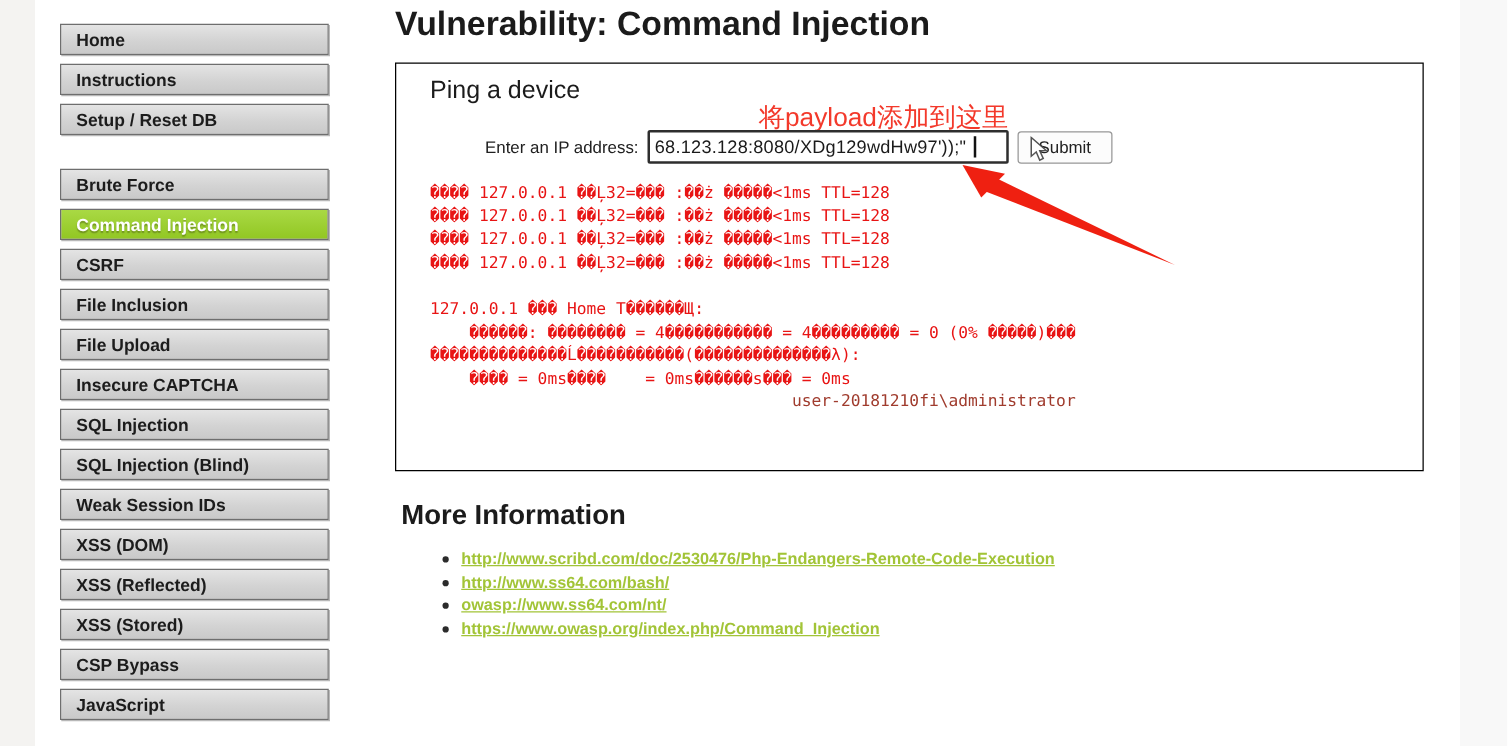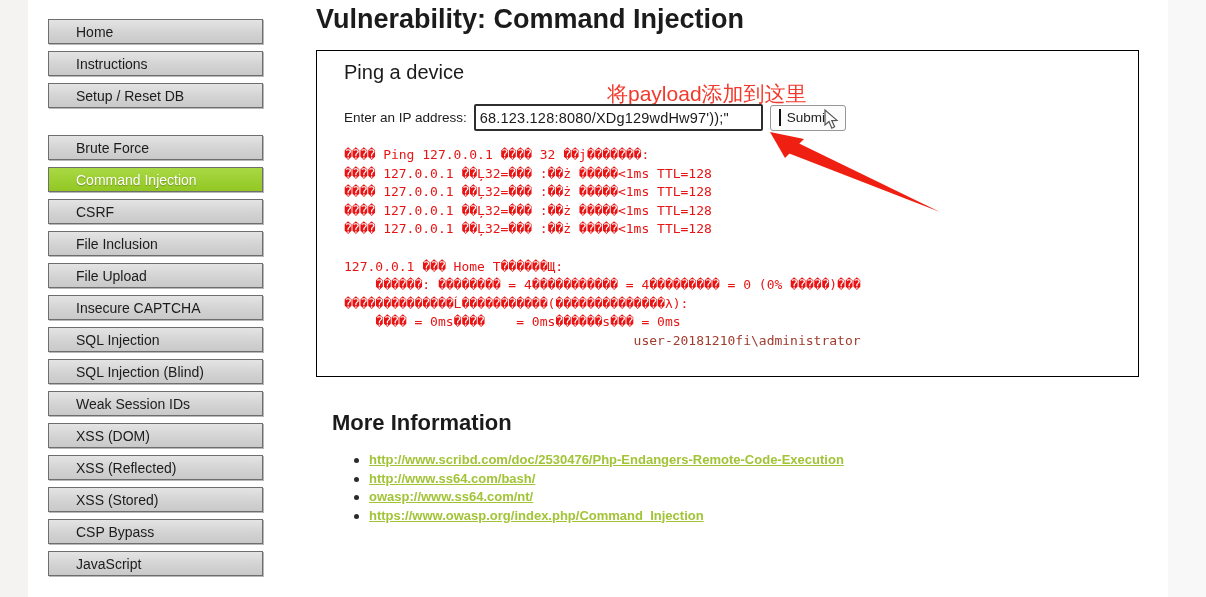--- a/index.html
+++ b/index.html
@@ -6,53 +6,53 @@
   .page { position:relative; width:1206px; height:597px; background:#ffffff;
           font-family:"Liberation Sans", sans-serif; overflow:hidden; }
   .edge-left  { position:absolute; left:0; top:0; width:28px; height:597px; background:#f4f3f1; }
   .edge-right { position:absolute; left:1168px; top:0; width:38px; height:597px; background:#f8f8f8; }
 
   
   .sidebar { position:absolute; left:48px; top:19px; width:215px; }
   .side-btn { height:25px; margin-bottom:7px; box-sizing:border-box;
               background:linear-gradient(180deg,#e4e4e4 0%,#d3d3d3 55%,#c9c9c9 100%);
               border:1px solid #6e6e6e; box-shadow:1px 1px 0 rgba(0,0,0,0.28);
-              display:flex; align-items:center; padding-left:27px;
-              font-size:14px; font-weight:normal; color:#1c1c1c; cursor:pointer; }
+              display:flex; align-items:center; padding-left:12px;
+              font-size:14px; font-weight:bold; color:#1c1c1c; cursor:pointer; }
   .side-btn.active { background:linear-gradient(180deg,#a9d944 0%,#92c723 100%);
               color:#ffffff; text-shadow:0 1px 1px rgba(80,100,20,0.55); }
   .group-gap { height:20px; }
 
   
   .main { position:absolute; left:316px; top:0; width:830px; }
   .page-title { margin:0; padding-top:4px; font-size:27px; font-weight:bold; color:#1b1b1b; }
 
   .vuln-box { position:absolute; left:0; top:50px; width:823px; height:327px;
               border:1px solid #000; box-sizing:border-box; background:#fff; }
   .panel-heading { position:absolute; left:27px; top:10px; font-size:20px; font-weight:normal; color:#1b1b1b; }
   .annotation { position:absolute; left:290px; top:29px; font-size:21px; color:#f3392b;
                 font-weight:normal; white-space:nowrap; font-family:sans-serif; }
 
   .form-row { position:absolute; left:27px; top:53px; display:flex; align-items:center; }
-  .ip-label { font-size:13.5px; color:#202020; margin-right:7px; }
+  .ip-label { font-size:13.5px; color:#202020; margin-right:7px;margin-left:44px; }
   .ip-input { width:289px; height:27px; box-sizing:border-box; border:2px solid #2e2e2e;
               border-radius:2px; font-size:14.5px; letter-spacing:0.2px; padding:0 4px;
               font-family:"Liberation Sans", sans-serif; color:#1a1a1a; }
   .submit-btn { margin-left:7px; width:76px; height:26px; font-size:13.5px; color:#222;
               background:#fcfcfc; border:1px solid #979797; border-radius:3px;
               font-family:"Liberation Sans", sans-serif; cursor:pointer; }
   .text-caret { position:absolute; left:462px; top:58px; width:2px; height:17px; background:#111; }
 
   .ping-output { position:absolute; left:27px; top:96px;
               font-family:"DejaVu Sans Mono", monospace; font-size:13px; color:#e81414; }
   .out-line { height:18.6px; white-space:pre; }
   .out-footer { color:#a03c2e;text-align:right; }
 
   .more-info { position:absolute; left:0; top:394px; width:700px; }
-  .more-heading { margin:16px; font-size:22px; font-weight:bold; color:#1b1b1b; }
+  .more-heading { margin:5px; font-size:22px; font-weight:bold; color:#1b1b1b; }
   .link-list { margin:14px 0 0 36px; padding:0; list-style:none; }
   .link-list li { height:18.5px; position:relative; padding-left:17px;
                   font-size:13px; font-weight:bold; white-space:nowrap; }
   .link-list li::before { content:""; position:absolute; left:2px; top:6px; width:5px; height:5px;
                   border-radius:50%; background:#2b2b2b; }
   .link-list a { color:#a2c437; text-decoration:underline; }
 
   .arrow-svg { position:absolute; left:764px; top:126px; }
   .cursor-svg { position:absolute; left:824px; top:109px; }
 
@@ -95,21 +95,20 @@
       <div class="annotation">将payload添加到这里</div>
 
       <div class="form-row">
         <span class="ip-label">Enter an IP address:</span>
         <input class="ip-input" type="text" value="68.123.128:8080/XDg129wdHw97'));&quot;" style="">
         <button class="submit-btn">Submit</button>
       </div>
       <div class="text-caret"></div>
 
       <div class="ping-output">
-        <div class="out-line">���� Ping 127.0.0.1 ���� 32 ��j�������:</div>
         <div class="out-line">���� 127.0.0.1 ��Ļ32=��� :��ż �����&lt;1ms TTL=128</div>
         <div class="out-line">���� 127.0.0.1 ��Ļ32=��� :��ż �����&lt;1ms TTL=128</div>
         <div class="out-line">���� 127.0.0.1 ��Ļ32=��� :��ż �����&lt;1ms TTL=128</div>
         <div class="out-line">���� 127.0.0.1 ��Ļ32=��� :��ż �����&lt;1ms TTL=128</div>
         <div class="out-line"></div>
         <div class="out-line">127.0.0.1 ��� Home T������Щ:</div>
         <div class="out-line">    ������: �������� = 4����������� = 4��������� = 0 (0% �����)���</div>
         <div class="out-line">��������������Ĺ�����������(��������������λ):</div>
         <div class="out-line">    ���� = 0ms����    = 0ms������s��� = 0ms</div>
         <div class="out-line out-footer">user-20181210fi\administrator</div>

